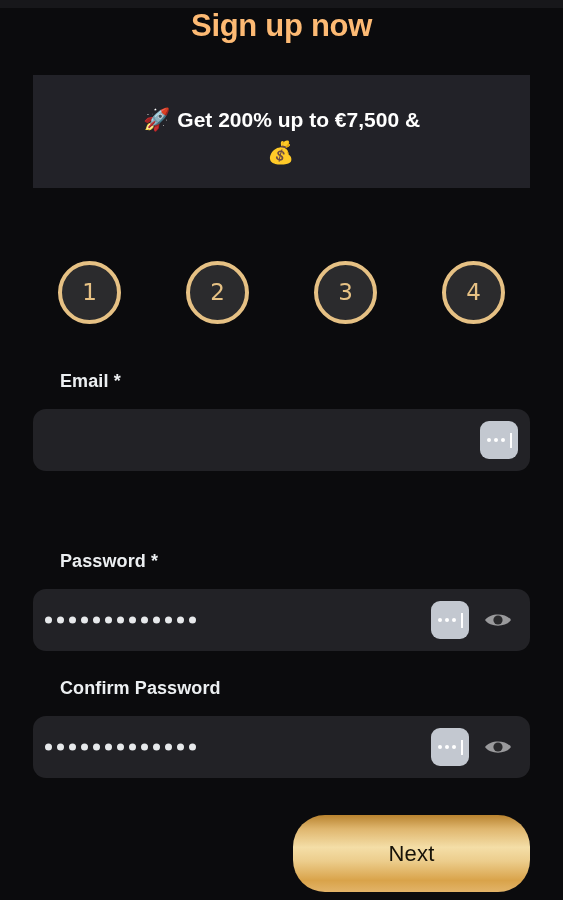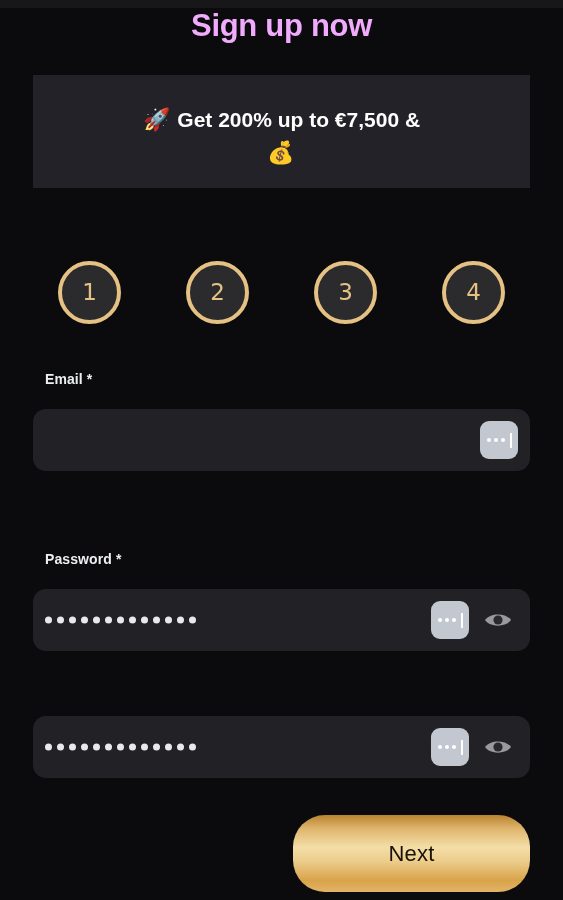--- a/index.html
+++ b/index.html
@@ -12,21 +12,21 @@
   .screen { position:relative; width:563px; height:900px; background:#0b0b0d; }
 
   .topstrip {
     position:absolute; left:0; top:0; width:563px; height:8px;
     background:#17171a;
   }
 
   .page-title {
     position:absolute; left:0; top:4px; width:563px;
     text-align:center;
-    font-size:31px; font-weight:bold; color:#f0abfc;
+    font-size:31px; font-weight:bold; color:#fdba74;
     letter-spacing:-0.3px;
     line-height:44px;
   }
 
   .promo-banner {
     position:absolute; left:33px; top:75px;
     width:497px; height:113px;
     background:#222228;
     display:flex; flex-direction:column;
     align-items:center; justify-content:center;
@@ -48,22 +48,22 @@
   .step-circle {
     width:63px; height:63px; border-radius:50%;
     border:4px solid #e6c184;
     background:#2b2b2d;
     display:flex; align-items:center; justify-content:center;
     font-size:23px; color:#e6c184;
     font-family:"DejaVu Sans", sans-serif;
   }
 
   .field-label {
-    position:absolute; left:45px;
-    font-size:14px; font-weight:bold; color:#eceff1;
+    position:absolute; left:60px;
+    font-size:18px; font-weight:bold; color:#eceff1;
     letter-spacing:0.1px;
   }
   .req { color:#eceff1; font-weight:bold; }
 
   .input-box {
     position:absolute; left:33px;
     width:497px; height:62px;
     background:#222226; border-radius:13px;
   }
   .input-text {
@@ -185,20 +185,24 @@
       <span class="afcaret"></span>
     </div>
     <div class="eye-btn" style="right:14px;">
       <svg width="30" height="22" viewBox="0 0 30 22">
         <path d="M2 11 C7 3.5 23 3.5 28 11 C23 18.5 7 18.5 2 11 Z" fill="#9a9a9c"></path>
         <circle cx="15" cy="11" r="4.6" fill="#2a2a2c"></circle>
       </svg>
     </div>
   </div>
 
+  <div class="field-label" style="top:678px;">
+    <span>Confirm Password</span>
+    <span class="req"></span>
+  </div>
 
   <div class="input-box" style="top:716px;">
     <div class="dots">
         <span class="dot"></span>
         <span class="dot"></span>
         <span class="dot"></span>
         <span class="dot"></span>
         <span class="dot"></span>
         <span class="dot"></span>
         <span class="dot"></span>

